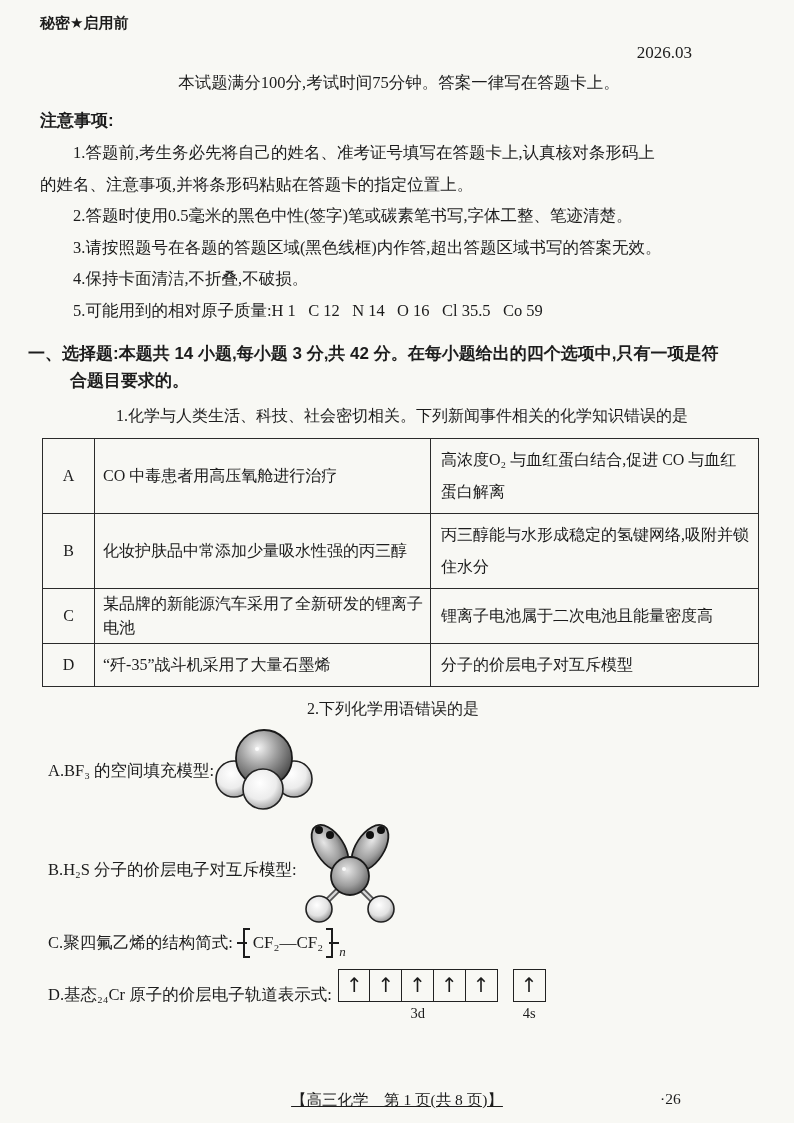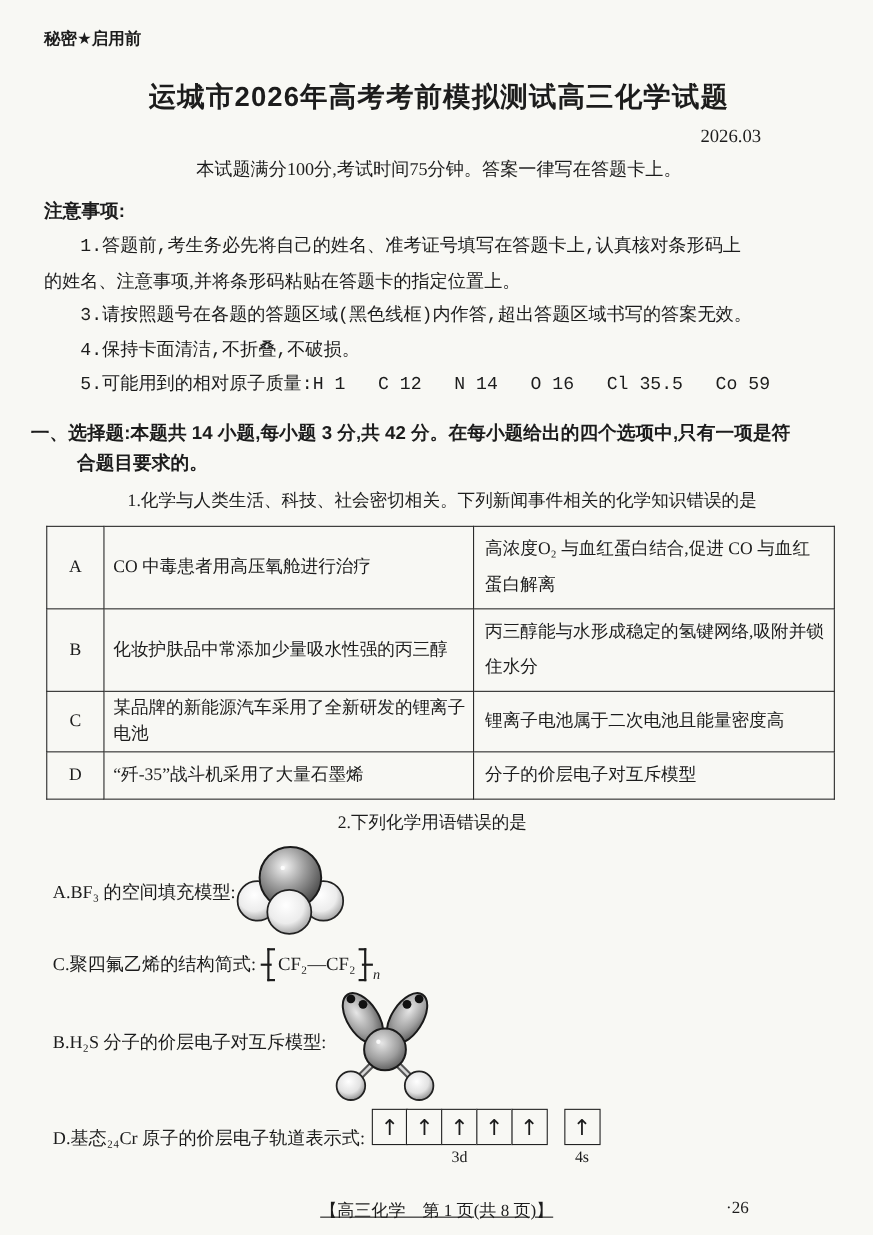--- a/index.html
+++ b/index.html
@@ -1,30 +1,30 @@
 <!DOCTYPE html>
 <html><head>
 <meta charset="utf-8">
 <style>
   html,body{margin:0;padding:0;background:#e8e8e6;}
   .page{
     width:794px;height:1123px;position:relative;margin:0 auto;
     background:#f8f8f4;color:#1c1c1c;overflow:hidden;
     font-family:"Liberation Serif","DejaVu Serif",serif;
   }
-  .content{padding:26px 36px 0 40px;}
+  .content{padding:14px 36px 0 40px;}
   [data-bind]{white-space:pre-wrap;}
   .classification{font-family:"Liberation Sans","DejaVu Sans",sans-serif;font-weight:bold;font-size:15px;}
   .title{font-family:"Liberation Sans","DejaVu Sans",sans-serif;font-weight:bold;font-size:25px;
     text-align:center;margin:26px 0 0 0;letter-spacing:1px;}
   .date{text-align:right;font-size:17px;margin-top:10px;padding-right:66px;}
   .exam-info{text-align:center;font-size:16.5px;margin-top:9px;}
   .notice-heading{font-family:"Liberation Sans","DejaVu Sans",sans-serif;font-weight:bold;font-size:17px;margin-top:15px;}
   .notice-line{font-size:16.5px;line-height:31.5px;}
-  .notice-line.indent{padding-left:33px;font-family:Liberation Mono, monospace;}
+  .notice-line.indent{padding-left:33px;}
   .notice-lines{margin-top:5px;}
   .section-header{font-family:"Liberation Sans","DejaVu Sans",sans-serif;font-weight:bold;
     font-size:17px;line-height:27px;margin:14px 0 0 -12px;}
   .section-header .cont{padding-left:42px;}
   .q-stem{font-size:16px;line-height:28px;margin-top:8px;text-align:center;}
   .q-stem.outdent{margin-left:-12px;}
   .q-stem.q1{margin-left:6px;}
   
   table.q1{border-collapse:collapse;margin:8px 0 0 2px;table-layout:fixed;width:716px;}
   table.q1 th,table.q1 td{border:1.4px solid #2b2b2b;font-weight:normal;font-size:16px;}
@@ -69,28 +69,28 @@
   .footer-center{position:absolute;left:0;width:100%;text-align:center;text-decoration:underline;}
   .footer-right{position:absolute;left:660px;}
 </style>
 </head>
 <body>
 
 <div class="page">
   <div class="content">
 
     <div class="classification" data-bind="page.classification">秘密★启用前</div>
-    <h1 class="title" data-bind="page.title">运城市2026年高考考前模拟测试高三化学试题</h1>
     <div class="date" data-bind="page.date">2026.03</div>
     <div class="exam-info" data-bind="page.exam_info">本试题满分100分,考试时间75分钟。答案一律写在答题卡上。</div>
 
     <div class="notice-heading" data-bind="notice.heading">注意事项:</div>
     <div class="notice-lines">
       <div class="notice-line indent" data-bind="notice.lines.l1">1.答题前,考生务必先将自己的姓名、准考证号填写在答题卡上,认真核对条形码上</div>
       <div class="notice-line" data-bind="notice.lines.l2">的姓名、注意事项,并将条形码粘贴在答题卡的指定位置上。</div>
+      <div class="notice-line indent" data-bind="notice.lines.l3">2.答题时使用0.5毫米的黑色中性(签字)笔或碳素笔书写,字体工整、笔迹清楚。</div>
       <div class="notice-line indent" data-bind="notice.lines.l4">3.请按照题号在各题的答题区域(黑色线框)内作答,超出答题区域书写的答案无效。</div>
       <div class="notice-line indent" data-bind="notice.lines.l5">4.保持卡面清洁,不折叠,不破损。</div>
       <div class="notice-line indent" data-bind="notice.lines.l6">5.可能用到的相对原子质量:H 1   C 12   N 14   O 16   Cl 35.5   Co 59</div>
     </div>
 
     <div class="section-header">
       <div data-bind="section1.line1">一、选择题:本题共 14 小题,每小题 3 分,共 42 分。在每小题给出的四个选项中,只有一项是符</div>
       <div class="cont" data-bind="section1.line2">合题目要求的。</div>
     </div>
 
@@ -142,32 +142,20 @@
               <stop offset="55%" stop-color="#ececec"></stop>
               <stop offset="100%" stop-color="#8d8d8d"></stop>
           </radialGradient>
         </defs>
         <circle cx="20" cy="53" r="18" fill="url(#gLight)" stroke="#222" stroke-width="1.6"></circle>
         <circle cx="80" cy="53" r="18" fill="url(#gLight)" stroke="#222" stroke-width="1.6"></circle>
         <circle cx="50" cy="32" r="28" fill="url(#gDark)" stroke="#1a1a1a" stroke-width="1.8"></circle>
         <circle cx="43" cy="23" r="2" fill="#ffffff" opacity="0.85"></circle>
         <circle cx="49" cy="63" r="20" fill="url(#gLight)" stroke="#222" stroke-width="1.6"></circle>
       </svg>
-    </div>
-
-    <div class="option-row row-c">
-      <span class="lbl" data-bind="q2.optionC_label">C.聚四氟乙烯的结构简式:</span>
-      <span class="formula">
-        <span class="bond-dash dash-l"></span>
-        <span class="brk brk-l"></span>
-        <span class="chem" data-bind="q2.optionC_formula">CF₂—CF₂</span>
-        <span class="brk brk-r"></span>
-        <span class="bond-dash dash-r"></span>
-        <span class="poly-n" data-bind="q2.optionC_sub">n</span>
-      </span>
     </div>
 
     <div class="option-row row-b">
       <span class="lbl" data-bind="q2.optionB_label">B.H₂S 分子的价层电子对互斥模型:</span>
       <svg class="mol-svg" width="106" height="108" viewBox="0 0 106 108">
         <defs>
           <radialGradient id="gMid" cx="42%" cy="35%" r="75%">
             <stop offset="0%" stop-color="#e6e6e6"></stop>
               <stop offset="55%" stop-color="#9e9e9e"></stop>
               <stop offset="100%" stop-color="#4a4a4a"></stop>
@@ -186,20 +174,32 @@
         <circle cx="73" cy="19" r="4" fill="#111"></circle>
         <line x1="45" y1="70" x2="25" y2="90" stroke="#555" stroke-width="6"></line>
         <line x1="45" y1="70" x2="25" y2="90" stroke="#d8d8d8" stroke-width="2.4"></line>
         <line x1="61" y1="70" x2="81" y2="90" stroke="#555" stroke-width="6"></line>
         <line x1="61" y1="70" x2="81" y2="90" stroke="#d8d8d8" stroke-width="2.4"></line>
         <circle cx="53" cy="60" r="19" fill="url(#gMid)" stroke="#1a1a1a" stroke-width="1.8"></circle>
         <circle cx="47" cy="53" r="2" fill="#fff" opacity="0.85"></circle>
         <circle cx="22" cy="93" r="13" fill="url(#gLight2)" stroke="#222" stroke-width="1.6"></circle>
         <circle cx="84" cy="93" r="13" fill="url(#gLight2)" stroke="#222" stroke-width="1.6"></circle>
       </svg>
+    </div>
+
+    <div class="option-row row-c">
+      <span class="lbl" data-bind="q2.optionC_label">C.聚四氟乙烯的结构简式:</span>
+      <span class="formula">
+        <span class="bond-dash dash-l"></span>
+        <span class="brk brk-l"></span>
+        <span class="chem" data-bind="q2.optionC_formula">CF₂—CF₂</span>
+        <span class="brk brk-r"></span>
+        <span class="bond-dash dash-r"></span>
+        <span class="poly-n" data-bind="q2.optionC_sub">n</span>
+      </span>
     </div>
 
     <div class="option-row row-d">
       <span class="lbl" data-bind="q2.optionD_label">D.基态₂₄Cr 原子的价层电子轨道表示式:</span>
       <span class="orbital">
         <span class="orb-group">
           <span class="orb-boxes">
             <span class="obox" data-bind="q2.orbital.d_arrows.0">↑</span>
             <span class="obox" data-bind="q2.orbital.d_arrows.1">↑</span>
             <span class="obox" data-bind="q2.orbital.d_arrows.2">↑</span>

